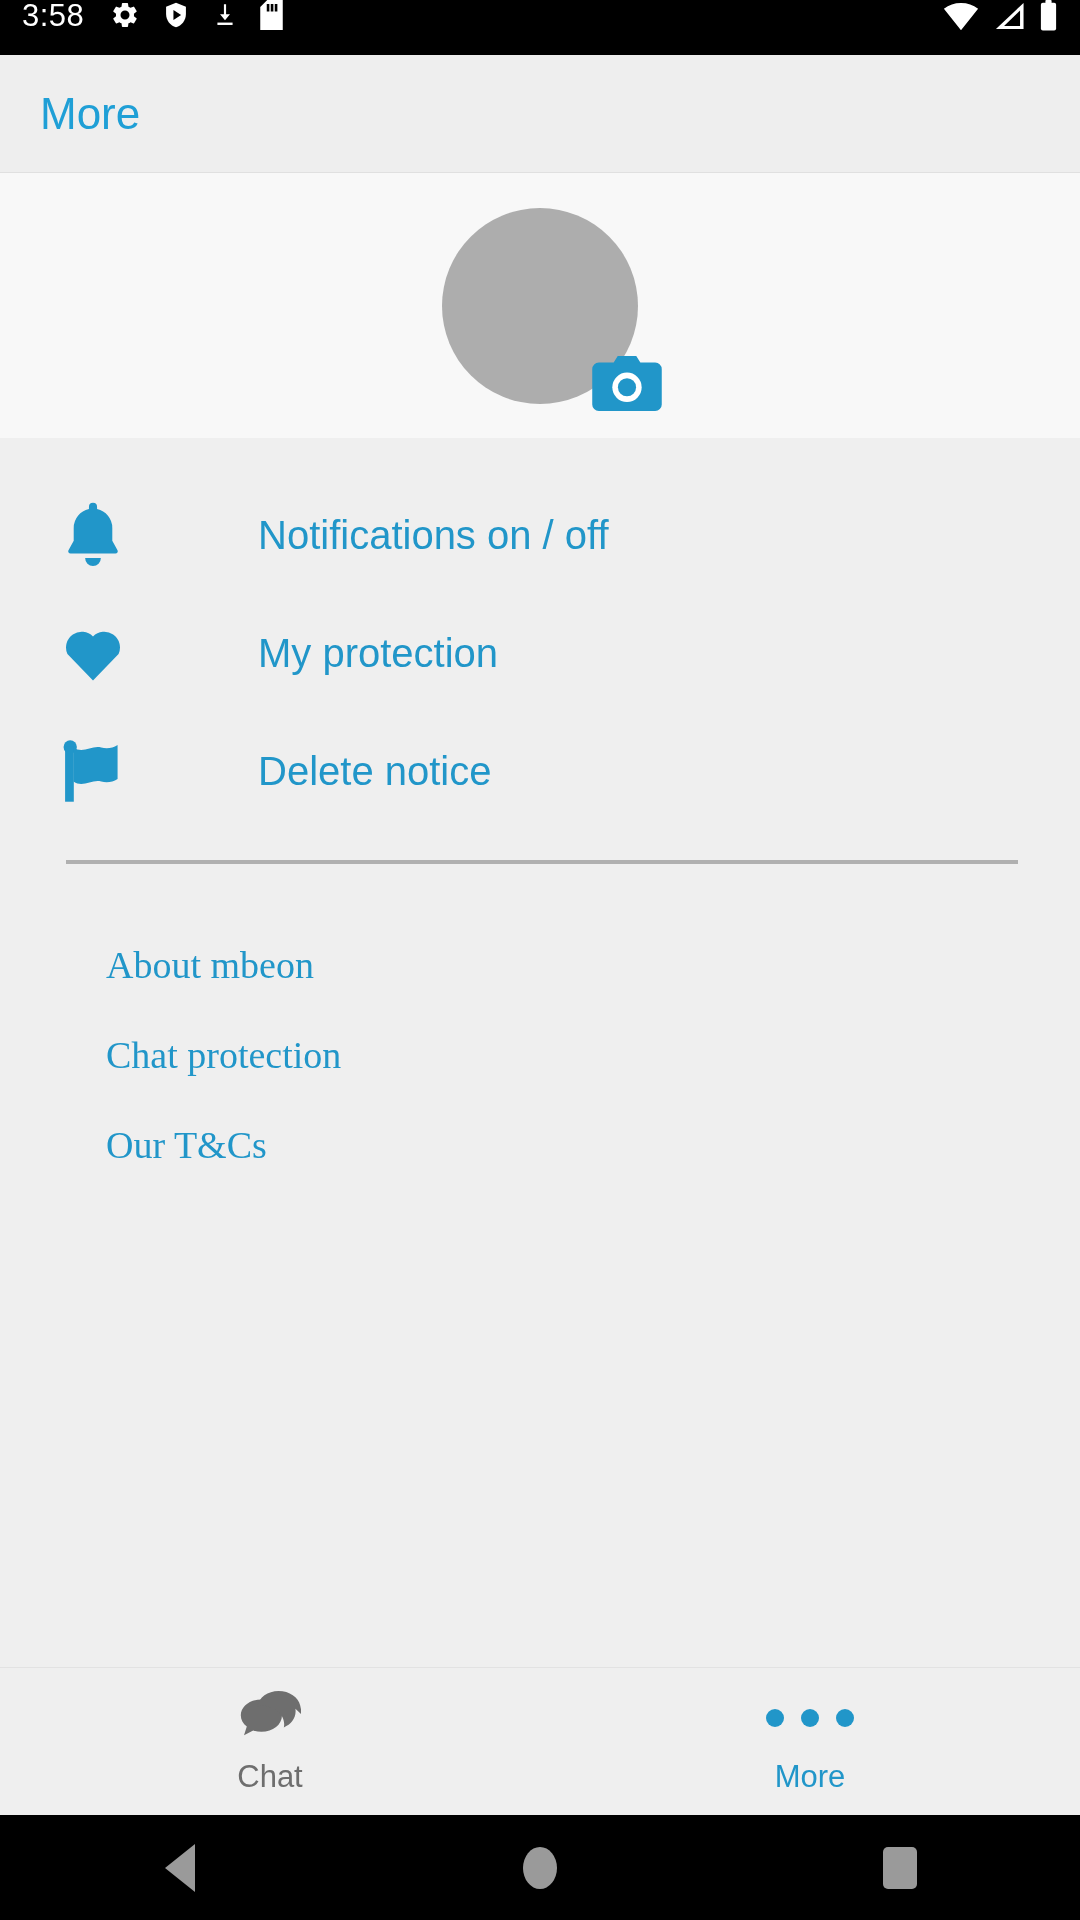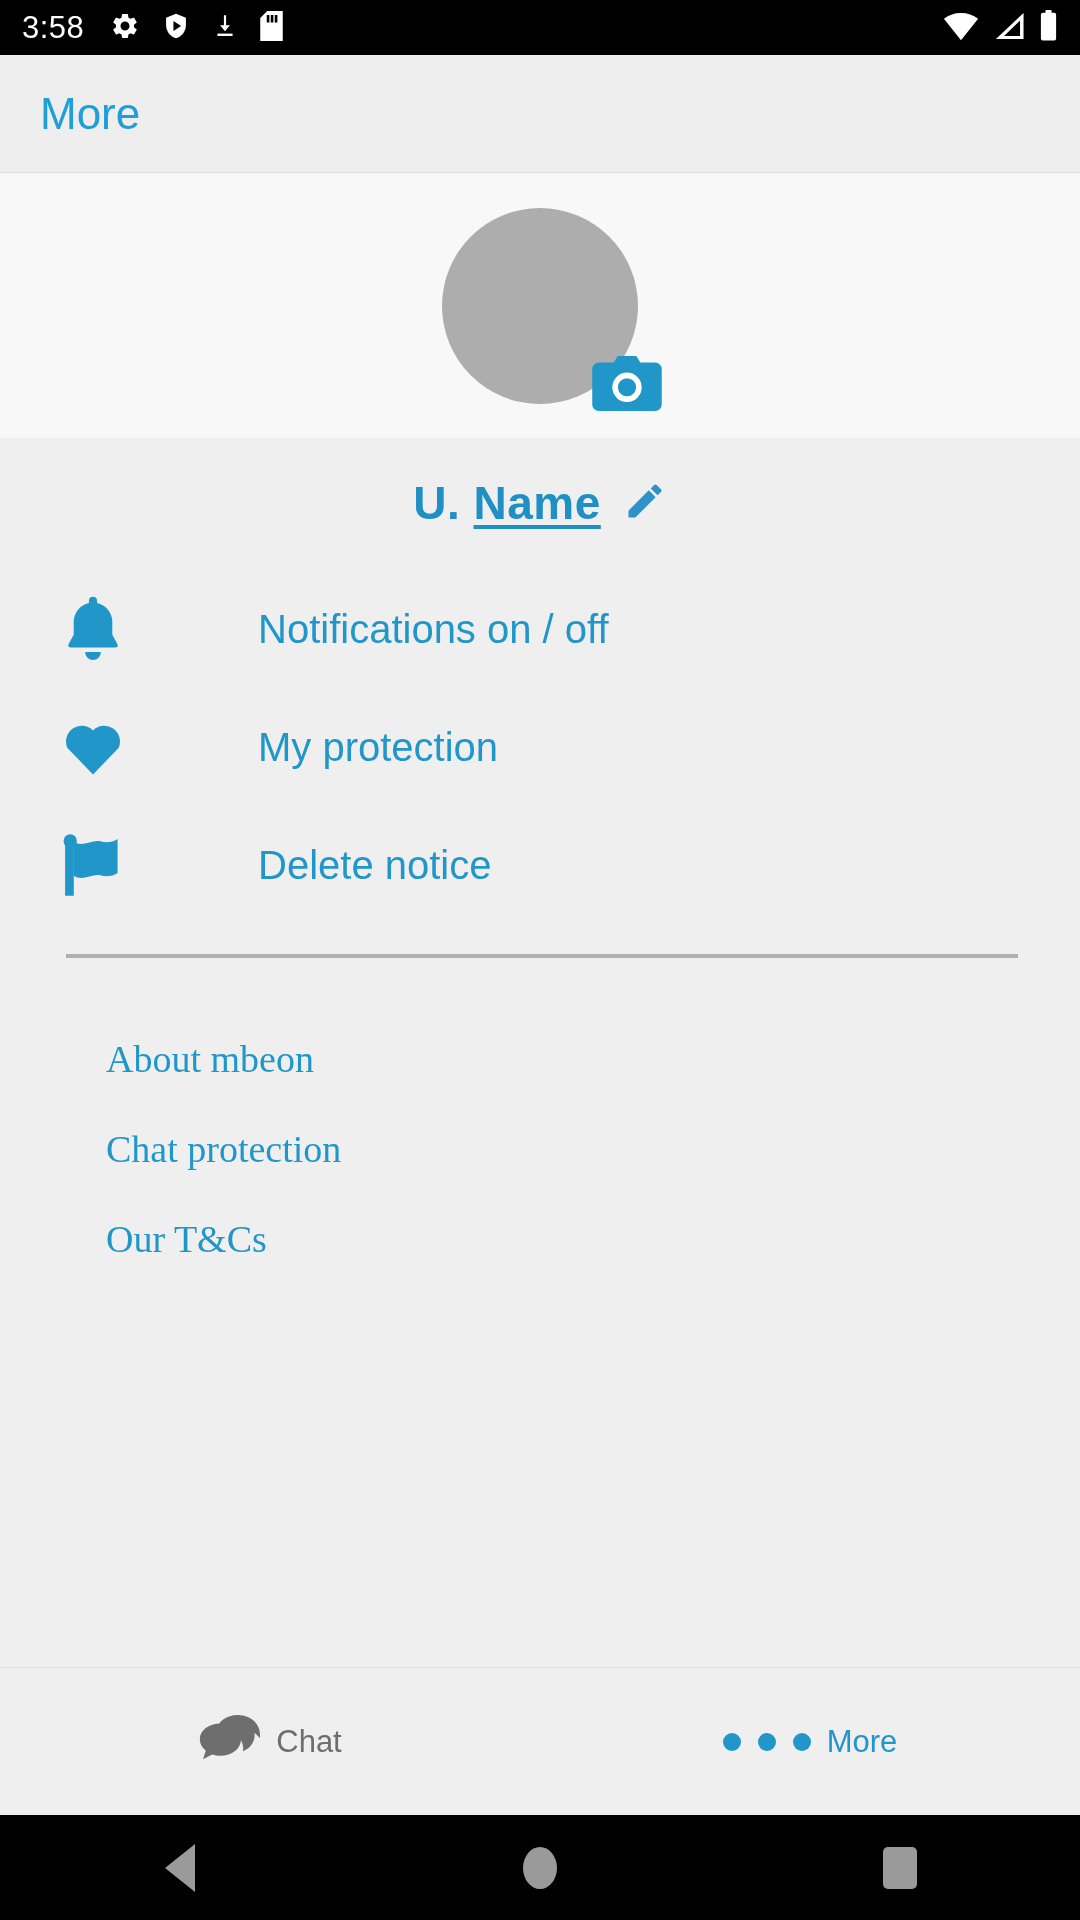--- a/index.html
+++ b/index.html
@@ -12,21 +12,21 @@
   #screen {
     width:1080px; height:1920px;
     display:flex; flex-direction:column;
     position:relative;
     background:#efefef;
   }
 
   
   .statusbar {
     height:55px; background:#000; color:#fff;
-    display:flex; align-items:center;
+    display:flex; align-items:flex-start;
     padding:0 22px; flex:0 0 55px;
   }
   .sb-clock { font-size:31px; letter-spacing:.5px; line-height:1; }
   .sb-left-icons { display:flex; align-items:center; gap:22px; margin-left:26px; }
   .sb-spacer { flex:1; }
   .sb-right-icons { display:flex; align-items:center; gap:14px; }
   .sb-icon { display:block; }
 
   
   .appbar {
@@ -100,21 +100,21 @@
     font-family:Liberation Serif, serif;
   }
 
   
   .tabbar {
     flex:0 0 148px; background:#efefef;
     border-top:1px solid #e2e2e2;
     display:flex;
   }
   .tab {
-    flex:1; display:flex; flex-direction:row;
+    flex:1; display:flex; flex-direction:column;
     align-items:center; justify-content:center; gap:16px;
   }
   .tab-icon { height:54px; display:flex; align-items:center; justify-content:center; }
   .tab-label { font-size:31px; color:#6e6e6e; line-height:1; }
   .tab.active .tab-label { color:#2196c9; }
   .dots { display:flex; gap:17px; align-items:center; }
   .dot { width:18px; height:18px; border-radius:50%; background:#2196c9; }
 
   
   .navbar {
@@ -199,28 +199,20 @@
           <path d="M13.2 0h9.6l2.1 3.4h7.7A3.4 3.4 0 0 1 36 6.8v18.3a3.4 3.4 0 0 1-3.4 3.4H3.4A3.4 3.4 0 0 1 0 25.1V6.8a3.4 3.4 0 0 1 3.4-3.4h7.7z" fill="#2196c9"></path>
           <circle cx="18" cy="16.2" r="7.6" fill="#ffffff"></circle>
           <circle cx="18" cy="16.2" r="4.7" fill="#2196c9"></circle>
         </svg>
       </span>
     </div>
   </div>
 
   <div class="content">
 
-    <div class="name-row">
-      <div class="name-text"><span>U. </span><span class="name-underline">Name</span></div>
-      <span class="pencil-icon">
-        <svg width="44" height="44" viewBox="0 0 24 24" fill="#2d93c8">
-          <path d="M3 17.25V21h3.75L17.81 9.94l-3.75-3.75zM20.71 7.04a1 1 0 0 0 0-1.41l-2.34-2.34a1 1 0 0 0-1.41 0l-1.83 1.83 3.75 3.75z"></path>
-        </svg>
-      </span>
-    </div>
 
     <div class="menu-list">
 
       <div class="menu-item">
         <span class="menu-icon">
           <svg width="62" height="66" viewBox="0 0 24 26" fill="#2196c9">
             <path d="M12 0.3a1.6 1.6 0 0 1 1.6 1.6v.9a7.6 7.6 0 0 1 6 7.4v5.1l2 3.6a.9.9 0 0 1-.8 1.4H3.2a.9.9 0 0 1-.8-1.4l2-3.6v-5.1a7.6 7.6 0 0 1 6-7.4v-.9A1.6 1.6 0 0 1 12 .3z"></path>
             <path d="M12 25.2a3.1 3.1 0 0 0 3.1-3.1H8.9A3.1 3.1 0 0 0 12 25.2z"></path>
           </svg>
         </span>

